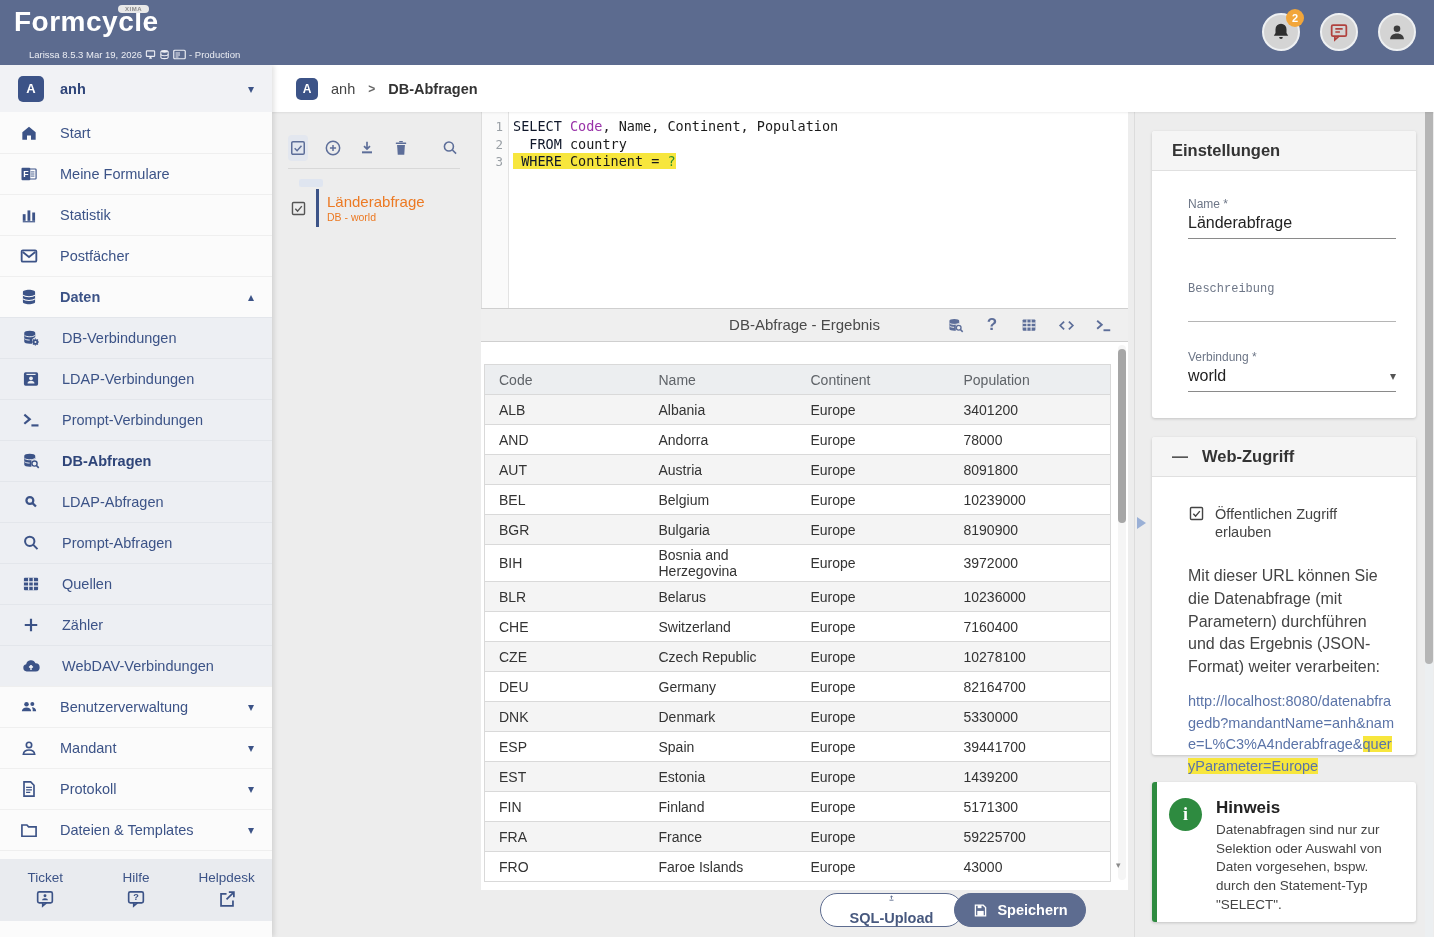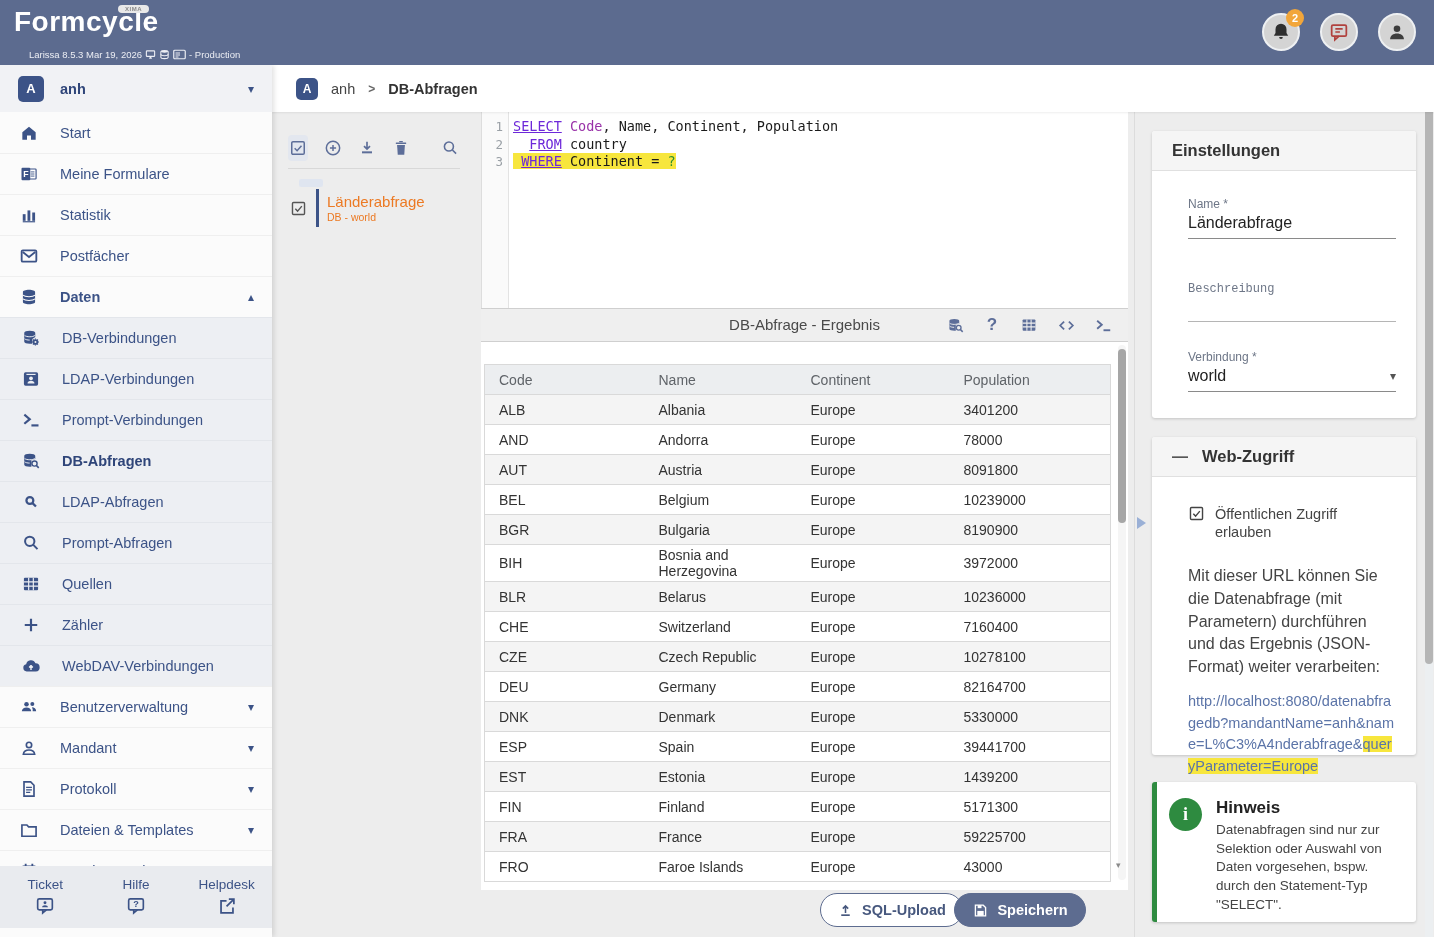--- a/index.html
+++ b/index.html
@@ -25,21 +25,21 @@
   .caret { font-size:12px; color:#3c5387; }
   .nav { height:763px; overflow:hidden; }
   .nav-item { height:41px; display:flex; align-items:center; padding:0 18px; gap:20px; color:#3c5387; font-size:14.5px; cursor:pointer; border-top:1px solid #efefef; background:#fbfbfb; }
   .nav-item:first-child { border-top:none; }
   .nav-item .nav-ico { width:22px; display:flex; justify-content:center; }
   .nav-item .nav-label { flex:1; }
   .nav-item.bold .nav-label { font-weight:bold; }
   .nav-sub { background:#edeff3; }
   .nav-sub .nav-item { background:#edeff3; border-top:1px solid #e3e6eb; padding-left:20px; }
   .nav-sub .nav-item.active .nav-label { font-weight:bold; color:#2f4579; }
-  .side-footer { position:absolute; left:0; bottom:9px; width:272px; height:62px; background:#e9ebef; display:flex;text-align:center; }
+  .side-footer { position:absolute; left:0; bottom:16px; width:272px; height:62px; background:#e9ebef; display:flex;text-align:center; }
   .foot-btn { flex:1; display:flex; flex-direction:column; align-items:center; justify-content:center; gap:3px; color:#3c5387; font-size:13.5px; cursor:pointer; }
 
   
   .breadcrumb { position:absolute; left:272px; top:65px; width:1162px; height:47px; background:#fff; display:flex; align-items:center; padding-left:24px; gap:13px; z-index:5; box-shadow:0 1px 2px rgba(0,0,0,.07); }
   .breadcrumb .avatar-sq { width:22px; height:22px; font-size:12px; cursor:pointer; }
   .crumb { font-size:14.5px; color:#444; cursor:pointer; }
   .crumb.current { font-weight:bold; color:#333; }
   .crumb-sep { color:#666; font-size:12px; font-weight:bold; }
 
   
@@ -56,21 +56,21 @@
   .li-title { color:#ec7a24; font-size:15px; line-height:18px; }
   .li-sub { color:#ec7a24; font-size:10.5px; }
 
   
   .editor-panel { position:absolute; left:481px; top:112px; width:647px; height:196px; background:#fff; border-left:1px solid #ddd; display:flex; }
   .editor-gutter { width:27px; background:#fafafa; border-right:1px solid #e3e3e3; padding:6px 5px 0 0; font:12.5px "DejaVu Sans Mono", monospace; color:#9aa0a6; text-align:right; }
   .editor-gutter .ln { height:17.5px; line-height:17.5px; }
   .editor-code { flex:1; padding:6px 0 0 4px; }
   .code-line { height:17.5px; line-height:17.5px; white-space:pre; font:13.5px "DejaVu Sans Mono", monospace; color:#1a1a1a; }
   .line-content.hl { background:#f7e63d; }
-  .tok-keyword { color:#6d28d9;text-decoration:underline; }
+  .tok-keyword { color:#0f172a; }
   .tok-builtin { color:#9932a8; }
   .tok-param { color:#2f8f2f; }
   .tok-plain { color:#1a1a1a; }
 
   
   .result-band { position:absolute; left:481px; top:308px; width:647px; height:34px; background:#efefef; border-top:1px solid #cfcfcf; border-bottom:1px solid #cfcfcf; }
   .result-title { position:absolute; left:0; width:100%; text-align:center; line-height:32px; font-size:15px; color:#4a4a4a; }
   .result-icons { position:absolute; right:14px; top:0; height:32px; display:flex; align-items:center; gap:15px; color:#5d6e99; }
   .ric { width:22px; height:22px; display:flex; align-items:center; justify-content:center; cursor:pointer; font-weight:bold; }
   .ric.qm { font-size:17px; }
@@ -81,21 +81,21 @@
   table.result th { height:30px; background:#eceef0; color:#5f6368; font-weight:normal; text-align:left; padding:0 0 0 14px; border-bottom:1px solid #d9d9d9; cursor:pointer; }
   table.result td { height:30px; padding:2px 6px 2px 14px; border-bottom:1px solid #d9d9d9; }
   table.result tbody tr:nth-child(odd) { background:#f4f4f4; }
   .col-code{width:160px;} .col-name{width:152px;} .col-cont{width:153px;} .col-pop{width:161px;}
   .tbl-scroll-track { position:absolute; left:1118px; top:345px; width:8px; height:535px; background:#f5f5f5; border-radius:4px; }
   .tbl-scroll-thumb { position:absolute; left:1118px; top:349px; width:8px; height:174px; background:#a6a6a6; border-radius:4px; cursor:pointer; }
   .tbl-scroll-arrow { position:absolute; left:1116px; top:860px; font-size:9px; color:#8a8a8a; }
 
   
   .btn { position:absolute; top:893px; height:34px; border-radius:17px; display:flex; align-items:center; justify-content:center; gap:8px; font-size:14.5px; font-weight:bold; cursor:pointer; }
-  .btn-upload { left:820px; width:143px; background:#fff; border:1px solid #5d6c90; color:#47587e; }
+  .btn-upload { left:820px; width:143px; background:#fff; border:1px solid #5d6c90; color:#47587e;flex-direction:column; }
   .btn-save { left:954px; width:132px; background:#5d6c90; color:#fff; border:1px solid #5d6c90; }
 
   
   .right-rail { position:absolute; left:1134px; top:112px; width:290px; height:825px; border-left:1px solid #dcdcdc; }
   .collapse-arrow { position:absolute; left:1137px; top:517px; width:0; height:0; border-top:6px solid transparent; border-bottom:6px solid transparent; border-left:9px solid #9ab0d6; cursor:pointer; }
   .card { position:absolute; left:1152px; width:264px; background:#fff; border-radius:3px; box-shadow:0 1px 3px rgba(0,0,0,.18); }
   .card-hdr { height:40px; background:#f5f5f5; border-bottom:1px solid #e0e0e0; display:flex; align-items:center; padding:0 20px; gap:14px; font-size:16.5px; font-weight:bold; color:#333; border-radius:3px 3px 0 0; }
   .card-body { padding:4px 20px 20px 36px; }
   .fld-label { font-size:12px; color:#6d7687; margin-top:22px; }
   .fld-value { font-size:16px; color:#222; padding:3px 0 6px 0; border-bottom:1px solid #8a8a8a; }

